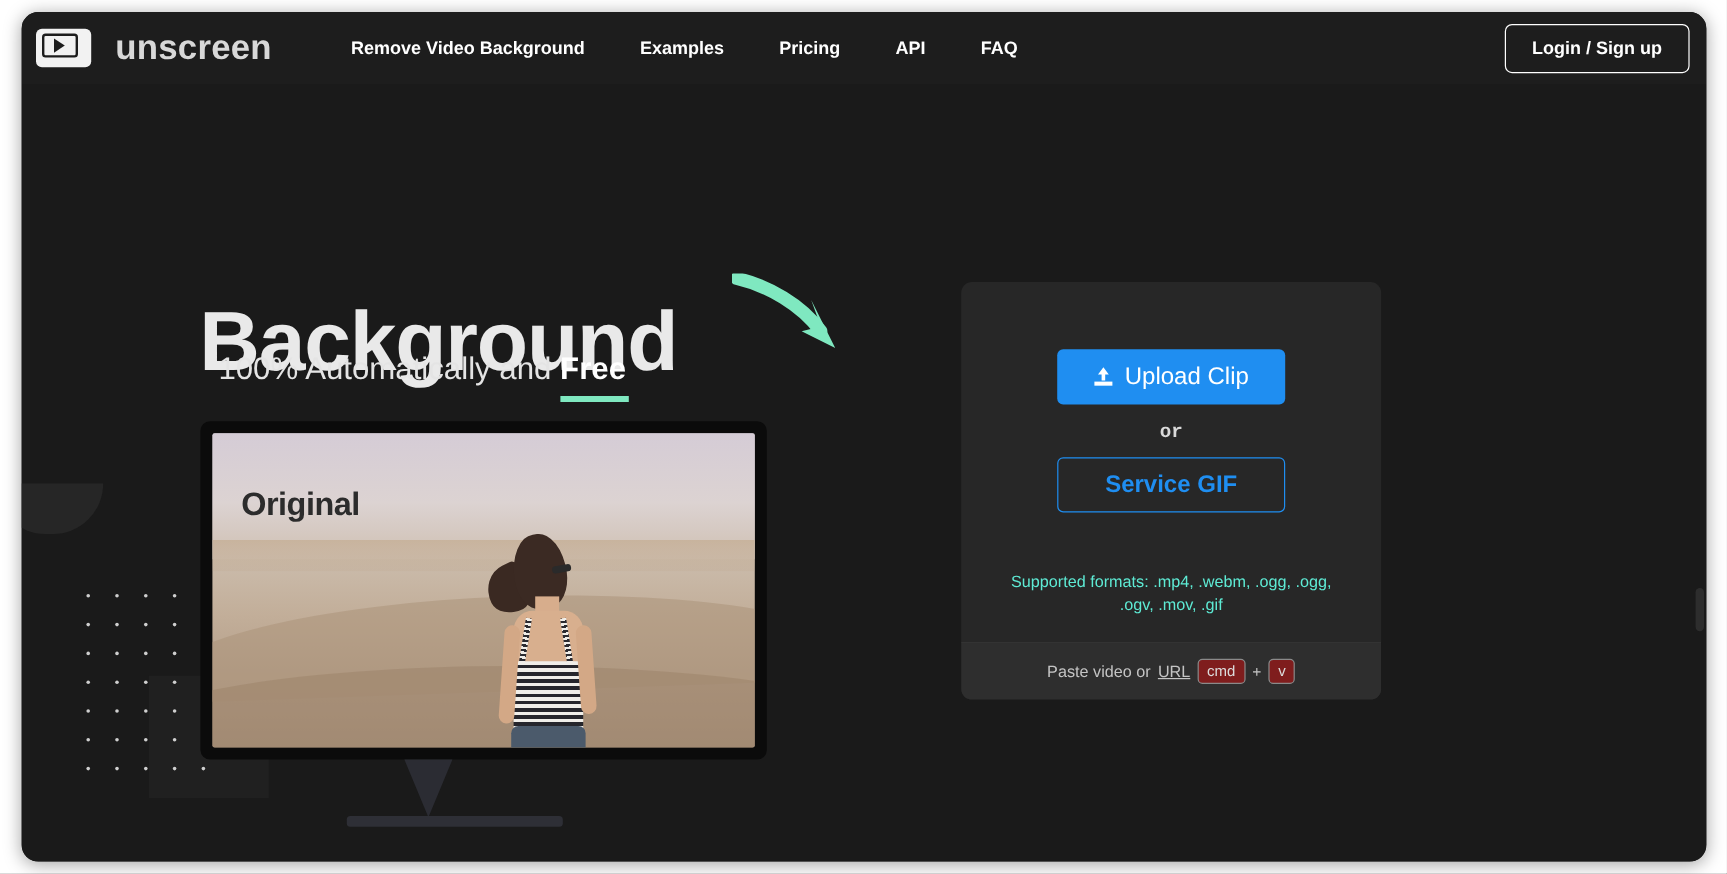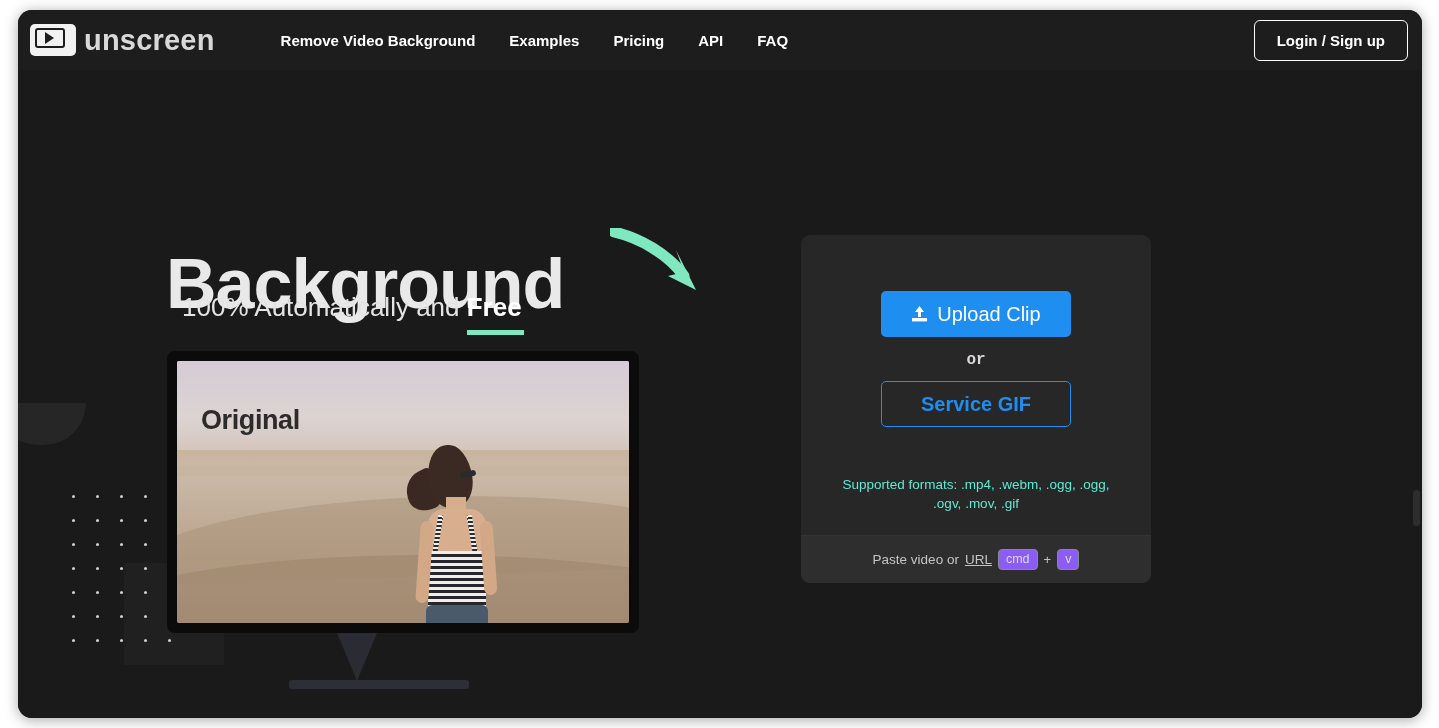--- a/index.html
+++ b/index.html
@@ -33,21 +33,21 @@
     background: #1d1d1d;
     display: flex;
     align-items: center;
     box-sizing: border-box;
     padding: 0 14px 0 12px;
   }
 
   .brand {
     display: flex;
     align-items: center;
-    gap: 8px;
+    gap: 20px;
     margin-right: 60px;
     cursor: pointer;
   }
   .brand-mark {
     width: 46px;
     height: 32px;
     background: #f2f2f2;
     border-radius: 5px;
     display: flex;
     align-items: center;
@@ -80,21 +80,21 @@
   .brand-word {
     font-size: 29px;
     font-weight: 700;
     color: #d8d8d8;
     letter-spacing: 0.2px;
   }
 
   #main-nav {
     display: flex;
     align-items: center;
-    gap: 34px;
+    gap: 46px;
     margin-left: 6px;
     justify-content: center;
   }
   .nav-link {
     color: #ffffff;
     font-size: 15px;
     font-weight: 700;
     text-decoration: none;
     cursor: pointer;
     white-space: nowrap;
@@ -432,21 +432,21 @@
     cursor: pointer;
   }
   .kbd {
     display: inline-block;
     border: 1px solid #8a8a8a;
     border-radius: 4px;
     padding: 2px 7px;
     font-size: 12.5px;
     color: #dcdcdc;
     line-height: 15px;
-    background: #8b5cf6;
+    background: #7f1d1d;
   }
   .plus { color: #c4c4c4; font-size: 13px; }
 
   
   #legal-note {
     position: absolute;
     left: 783px;
     top: 583px;
     width: 398px;
     text-align: center;

